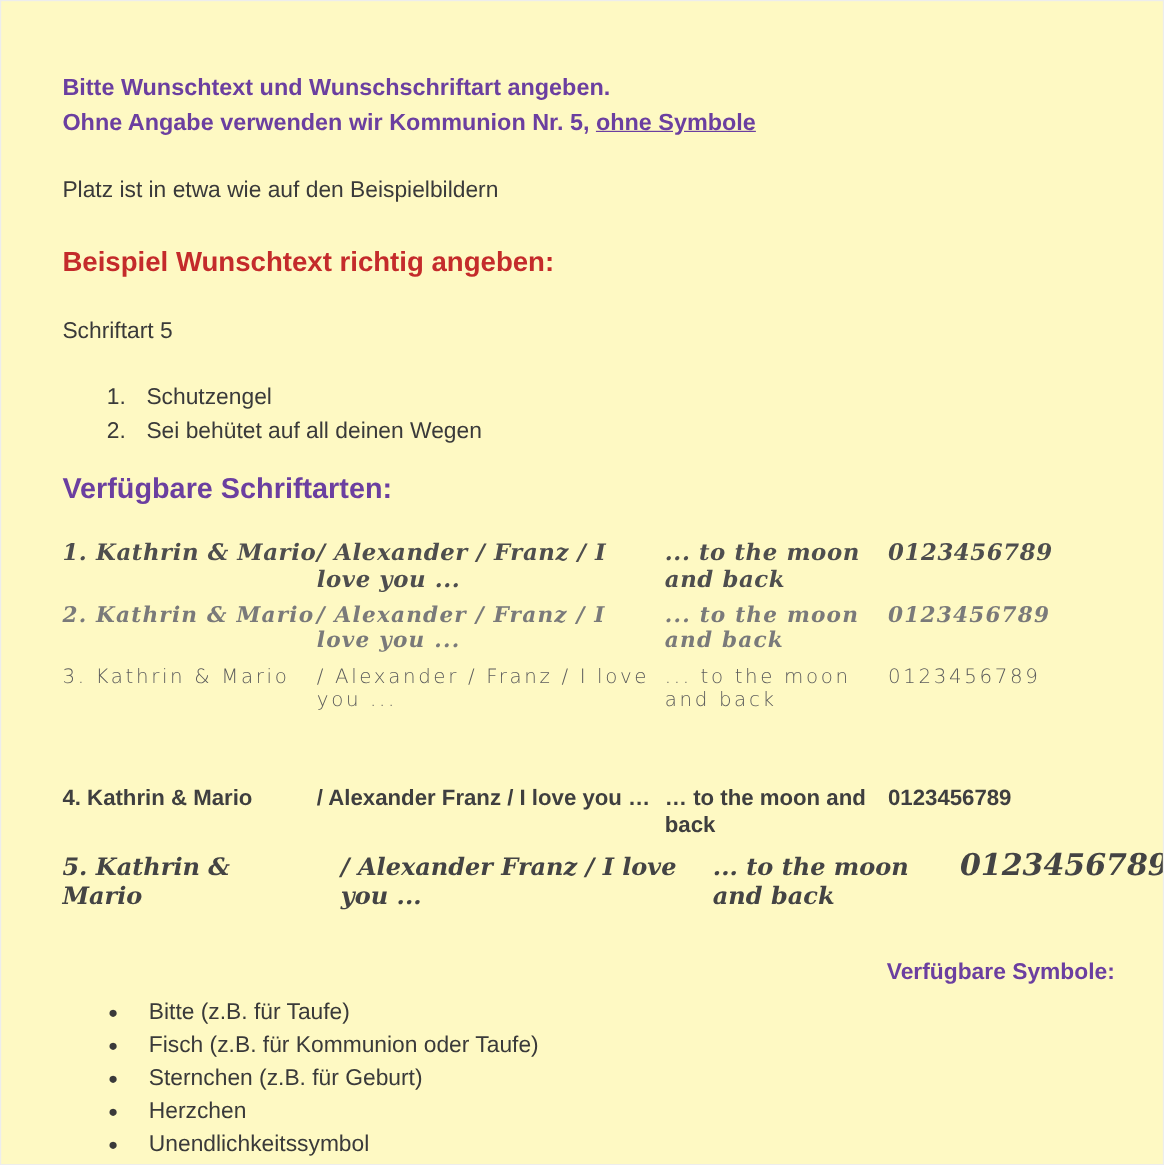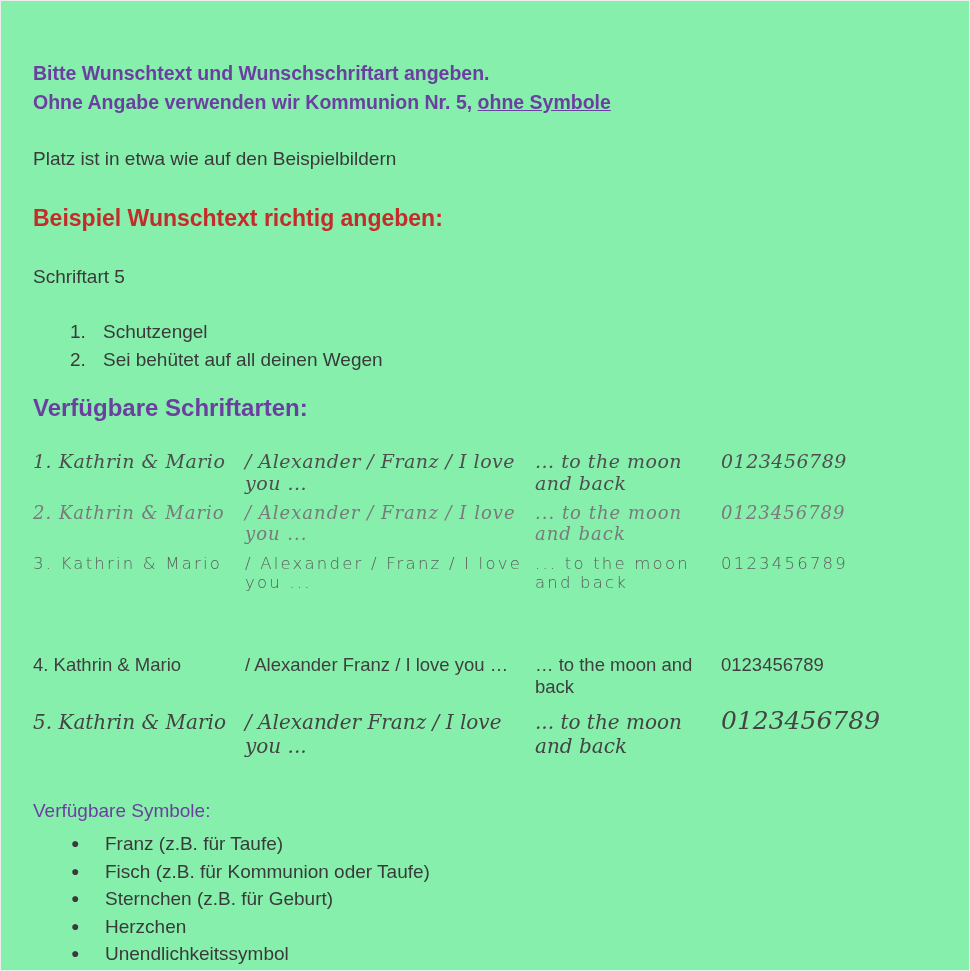--- a/index.html
+++ b/index.html
@@ -3,23 +3,23 @@
 <meta charset="utf-8">
 <style>
   html, body {
     margin: 0;
     padding: 0;
     background: #fdfdfd;
   }
   .page {
     width: 970px;
     height: 971px;
-    background: #86efac;
+    background: #fef9c3;
     box-sizing: border-box;
-    padding: 58px 40px 0 32px;
+    padding: 58px 40px 0 51px;
     font-family: "Liberation Sans", sans-serif;
     color: #3a3a3a;
     overflow: hidden;
     border: 1px solid #ededed;
   }
   .heading {
     color: #6b3fa0;
     font-weight: bold;
     font-size: 19.5px;
     line-height: 29px;
@@ -62,37 +62,39 @@
   }
   .font-rows {
     margin-top: 28px;
   }
   .font-row {
     display: grid;
     grid-template-columns: 212px 290px 186px auto;
     align-items: baseline;
     height: 52px;
     color: #4a4a4a;
+    font-weight: bold;
   }
   
   .f1 { font-family: "DejaVu Serif", serif; font-style: italic; font-size: 19px; color: #4e4e4e; letter-spacing: 0.5px; }
   
   .f2 { font-family: "DejaVu Serif", serif; font-style: italic; font-size: 18px; color: #7a7a7a; letter-spacing: 1px; }
   
   .f3 { font-family: "DejaVu Sans", sans-serif; font-weight: 300; font-size: 16.5px; color: #5c5c5c; letter-spacing: 2.2px; }
   
   .f4 { font-family: "Liberation Sans", sans-serif; font-size: 18.5px; color: #3f3f3f; margin-top: 48px; }
   
-  .f5 { font-family: "DejaVu Serif", serif; font-style: italic; font-size: 20px; color: #444444; }
+  .f5 { font-family: "DejaVu Serif", serif; font-style: italic; font-size: 20px; color: #444444; gap: 20px; }
   .f5 .digits { font-size: 25px; }
   .symbols-heading {
     margin-top: 42px;
     color: #6b3fa0;
-    font-weight: normal;
-    font-size: 19px;
+    font-weight: bold;
+    font-size: 19px;
+    text-align: right;
   }
   .bullet-list {
     margin-top: 8px;
   }
   .bullet-item {
     display: flex;
     font-size: 19px;
     line-height: 27.5px;
   }
   .bullet-item .bullet {
@@ -168,21 +170,21 @@
       <span class="digits">0123456789</span>
     </div>
 
   </div>
 
   <div class="symbols-heading">Verfügbare Symbole:</div>
 
   <div class="bullet-list">
     <div class="bullet-item">
       <span class="bullet">●</span>
-      <span>Franz (z.B. für Taufe)</span>
+      <span>Bitte (z.B. für Taufe)</span>
     </div>
     <div class="bullet-item">
       <span class="bullet">●</span>
       <span>Fisch (z.B. für Kommunion oder Taufe)</span>
     </div>
     <div class="bullet-item">
       <span class="bullet">●</span>
       <span>Sternchen (z.B. für Geburt)</span>
     </div>
     <div class="bullet-item">

